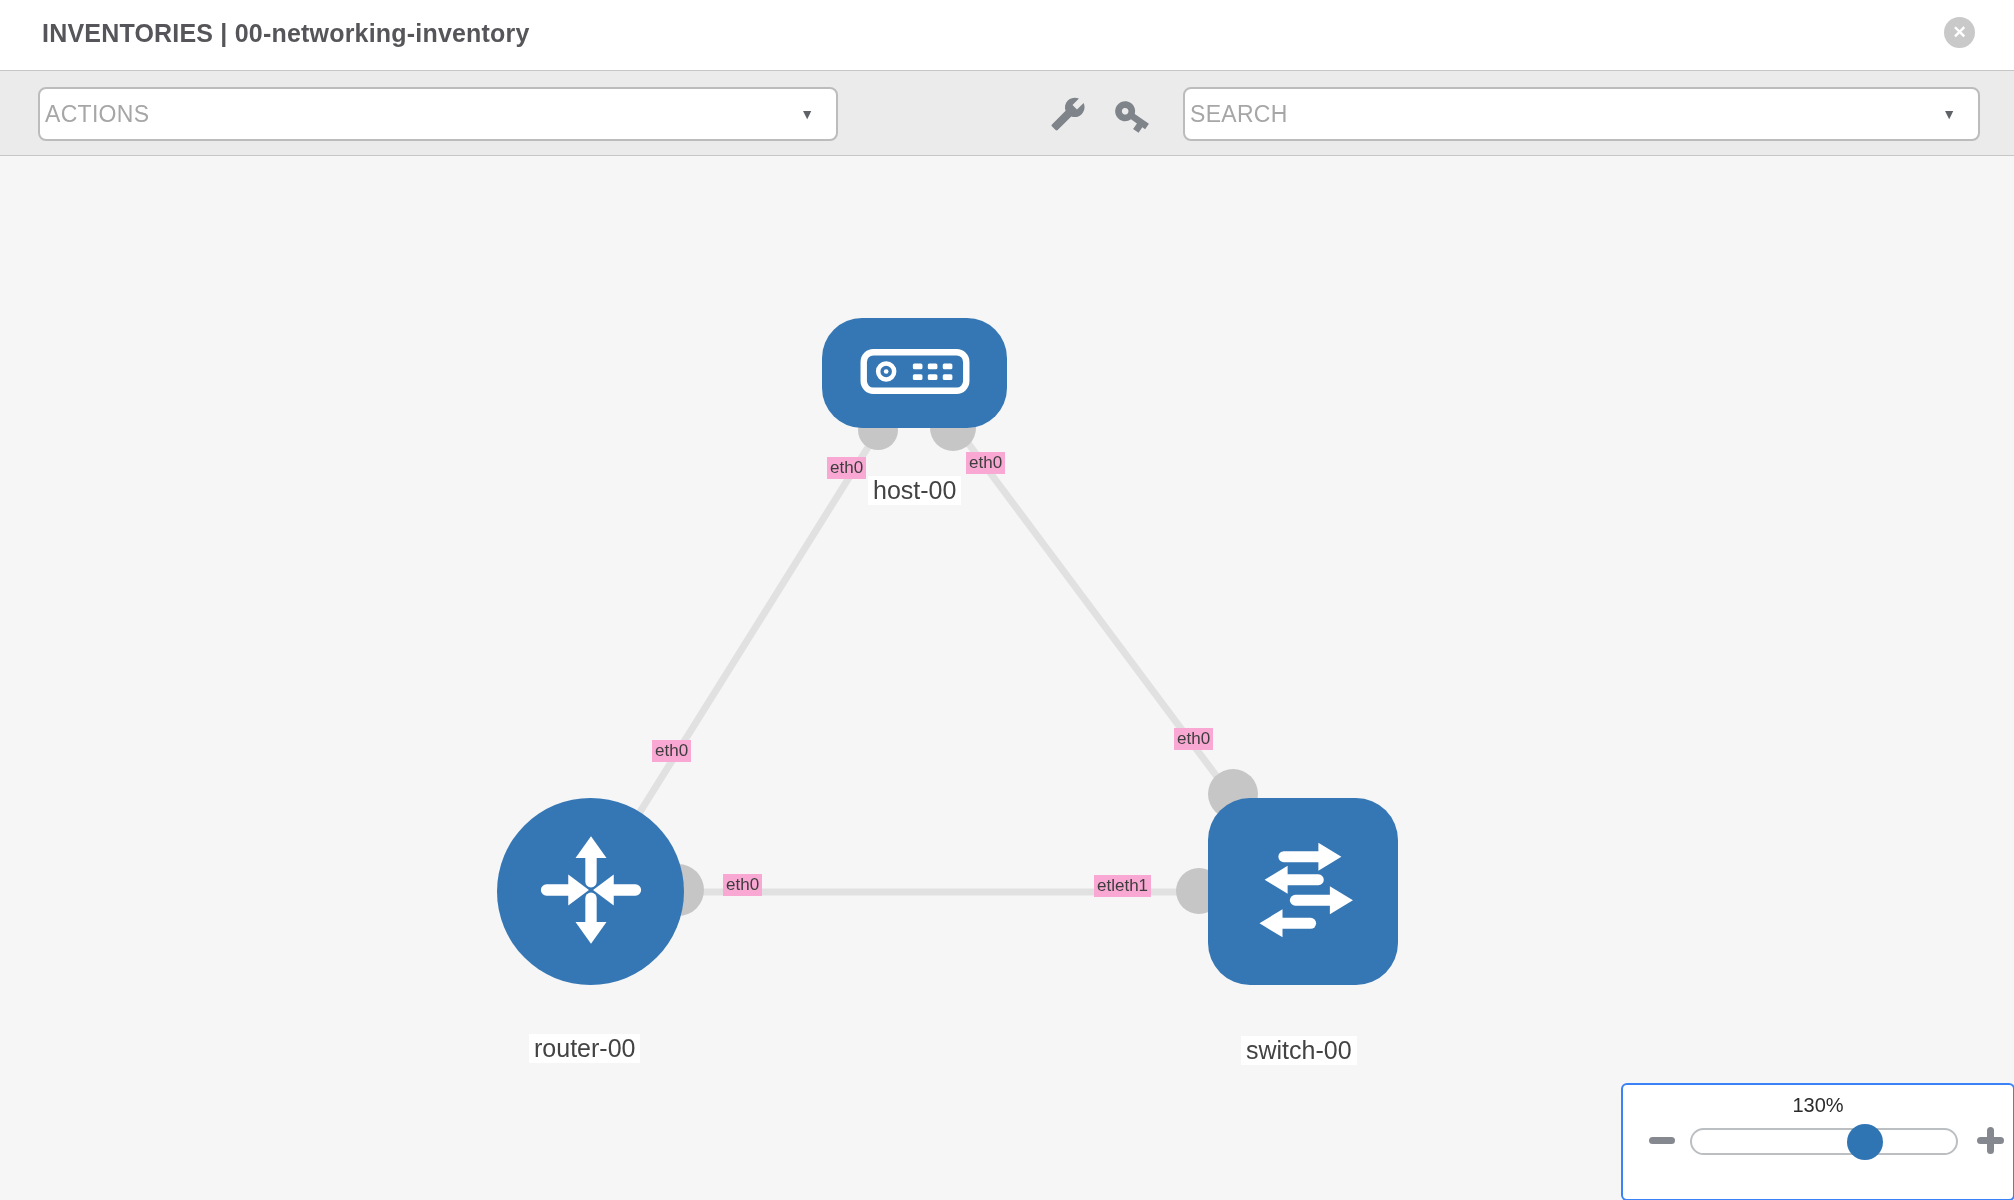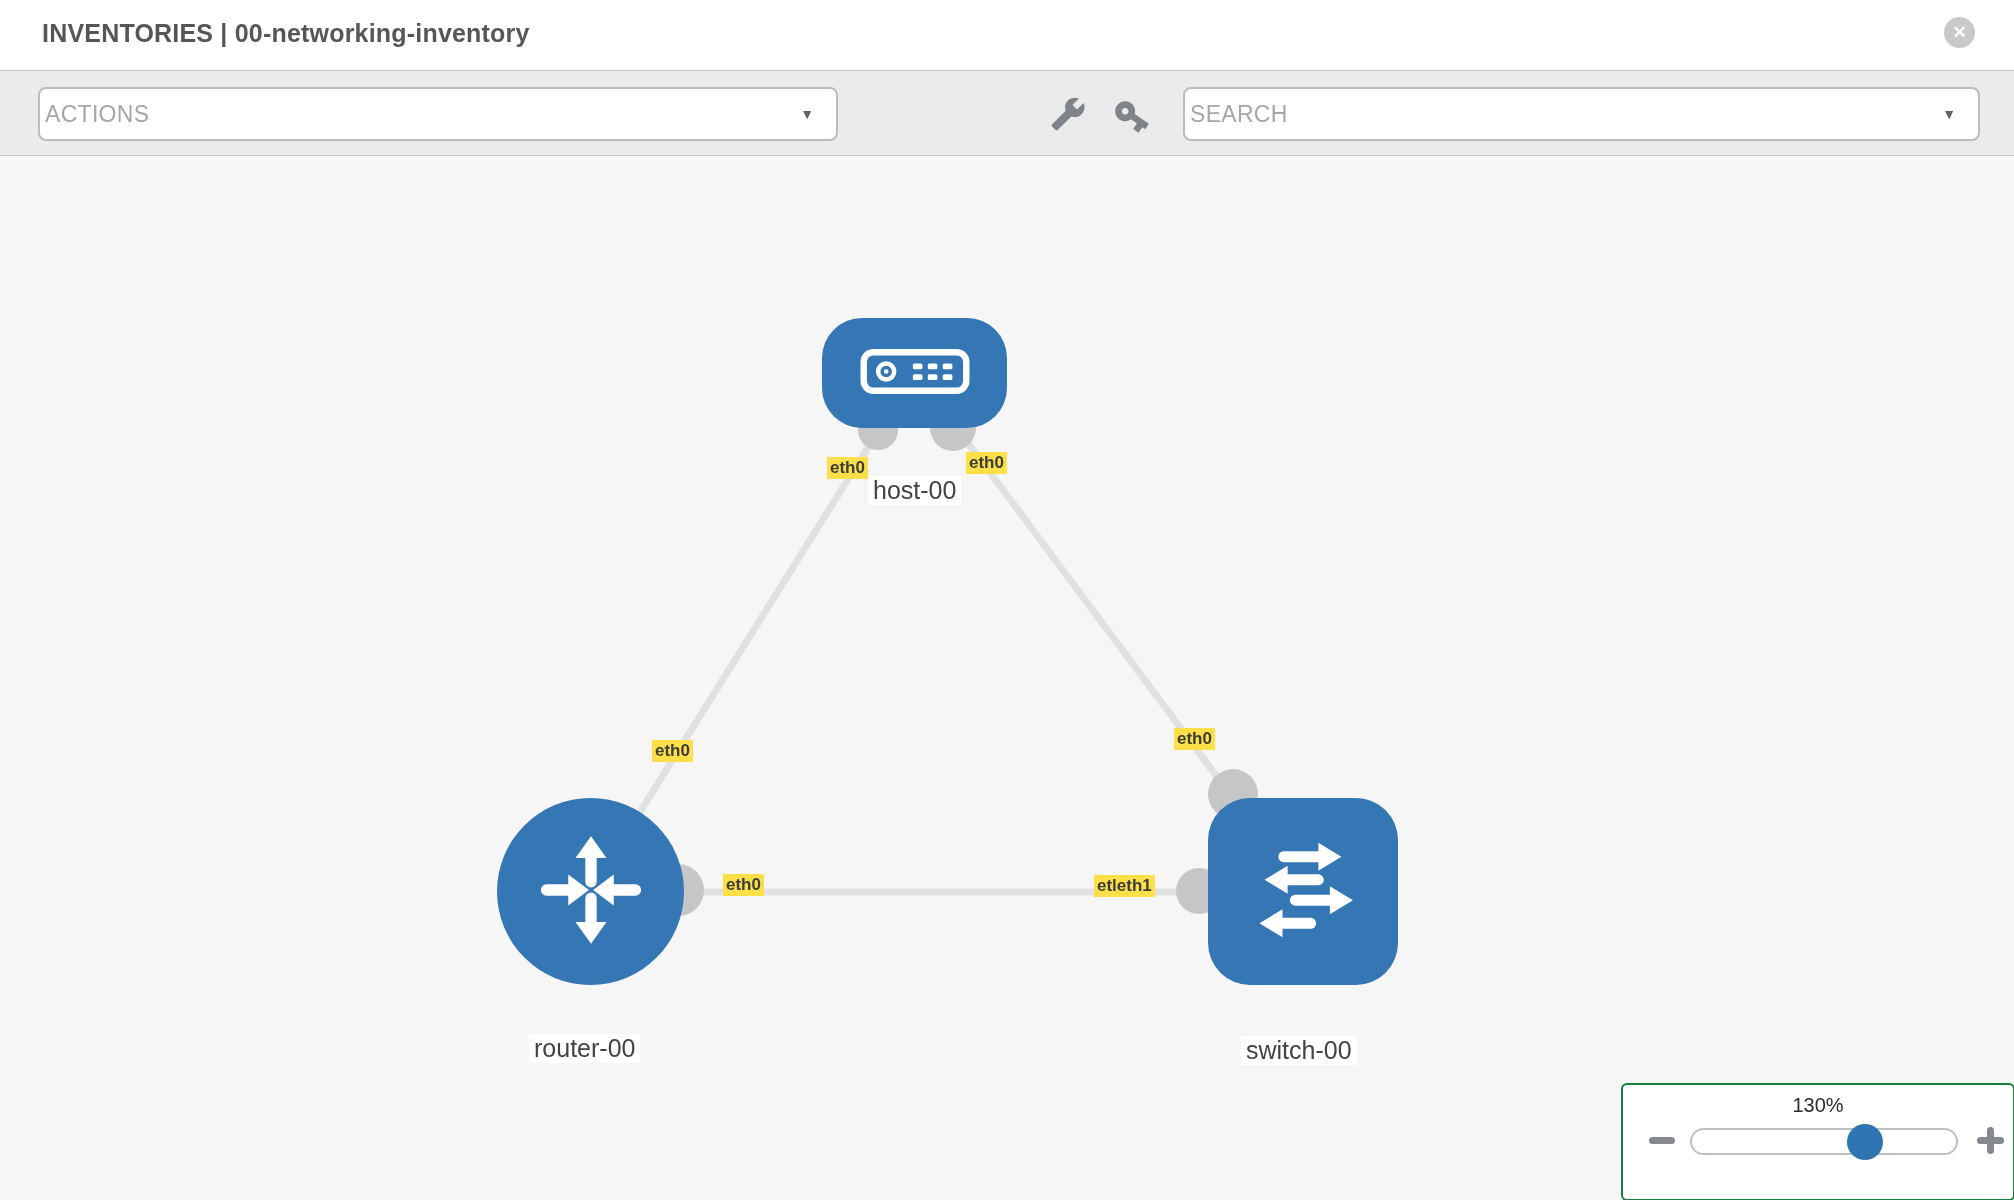--- a/index.html
+++ b/index.html
@@ -25,26 +25,26 @@
   .search-box{left:1183px;width:797px;}
   .tool-btn{position:absolute;top:96px;cursor:pointer;z-index:7;}
   .tool-btn svg{display:block;}
   
   .canvas{position:absolute;left:0;top:156px;width:2014px;height:1044px;background:#f6f6f6;z-index:0;}
   .links-svg{position:absolute;left:0;top:0;width:2014px;height:1200px;z-index:1;pointer-events:none;}
   .node{position:absolute;z-index:2;display:flex;align-items:center;justify-content:center;cursor:pointer;}
   .node-host{left:822px;top:318px;width:185px;height:110px;border-radius:40px;background:#3577b5;}
   .node-router{left:497px;top:798px;width:187px;height:187px;border-radius:50%;background:#3577b5;}
   .node-switch{left:1208px;top:798px;width:190px;height:187px;border-radius:42px;background:#3577b5;}
-  .chip{position:absolute;z-index:3;background:#fde047;color:#3d3d3d;font-size:17px;line-height:22px;padding:0 3px;white-space:nowrap;font-weight:bold;}
+  .chip{position:absolute;z-index:3;background:#f9a8d4;color:#3d3d3d;font-size:17px;line-height:22px;padding:0 3px;white-space:nowrap;}
   .node-label{position:absolute;z-index:3;background:#ffffff;color:#434343;font-size:25px;line-height:29px;padding:0 5px;white-space:nowrap;margin-top:36px;}
   
   .zoom-panel{
     position:absolute;left:1621px;top:1083px;width:394px;height:118px;
-    background:#ffffff;border:2px solid #15803d;border-radius:6px;
+    background:#ffffff;border:2px solid #3b82f6;border-radius:6px;
     box-sizing:border-box;z-index:5;
   }
   .zoom-level{position:absolute;left:0;top:9px;width:100%;text-align:center;font-size:20px;color:#2b2b2b;}
   .zoom-minus{position:absolute;left:26px;top:52px;width:26px;height:7px;background:#85898f;border-radius:3.5px;cursor:pointer;}
   .zoom-plus{position:absolute;left:354px;top:42px;width:27px;height:27px;cursor:pointer;}
   .zoom-plus .h{position:absolute;left:0;top:10px;width:27px;height:7px;background:#85898f;border-radius:3.5px;}
   .zoom-plus .v{position:absolute;left:10px;top:0;width:7px;height:27px;background:#85898f;border-radius:3.5px;}
   .zoom-track{
     position:absolute;left:67px;top:43px;width:268px;height:27px;
     background:#ffffff;border:2px solid #bcbfc2;border-radius:14px;box-sizing:border-box;cursor:pointer;

